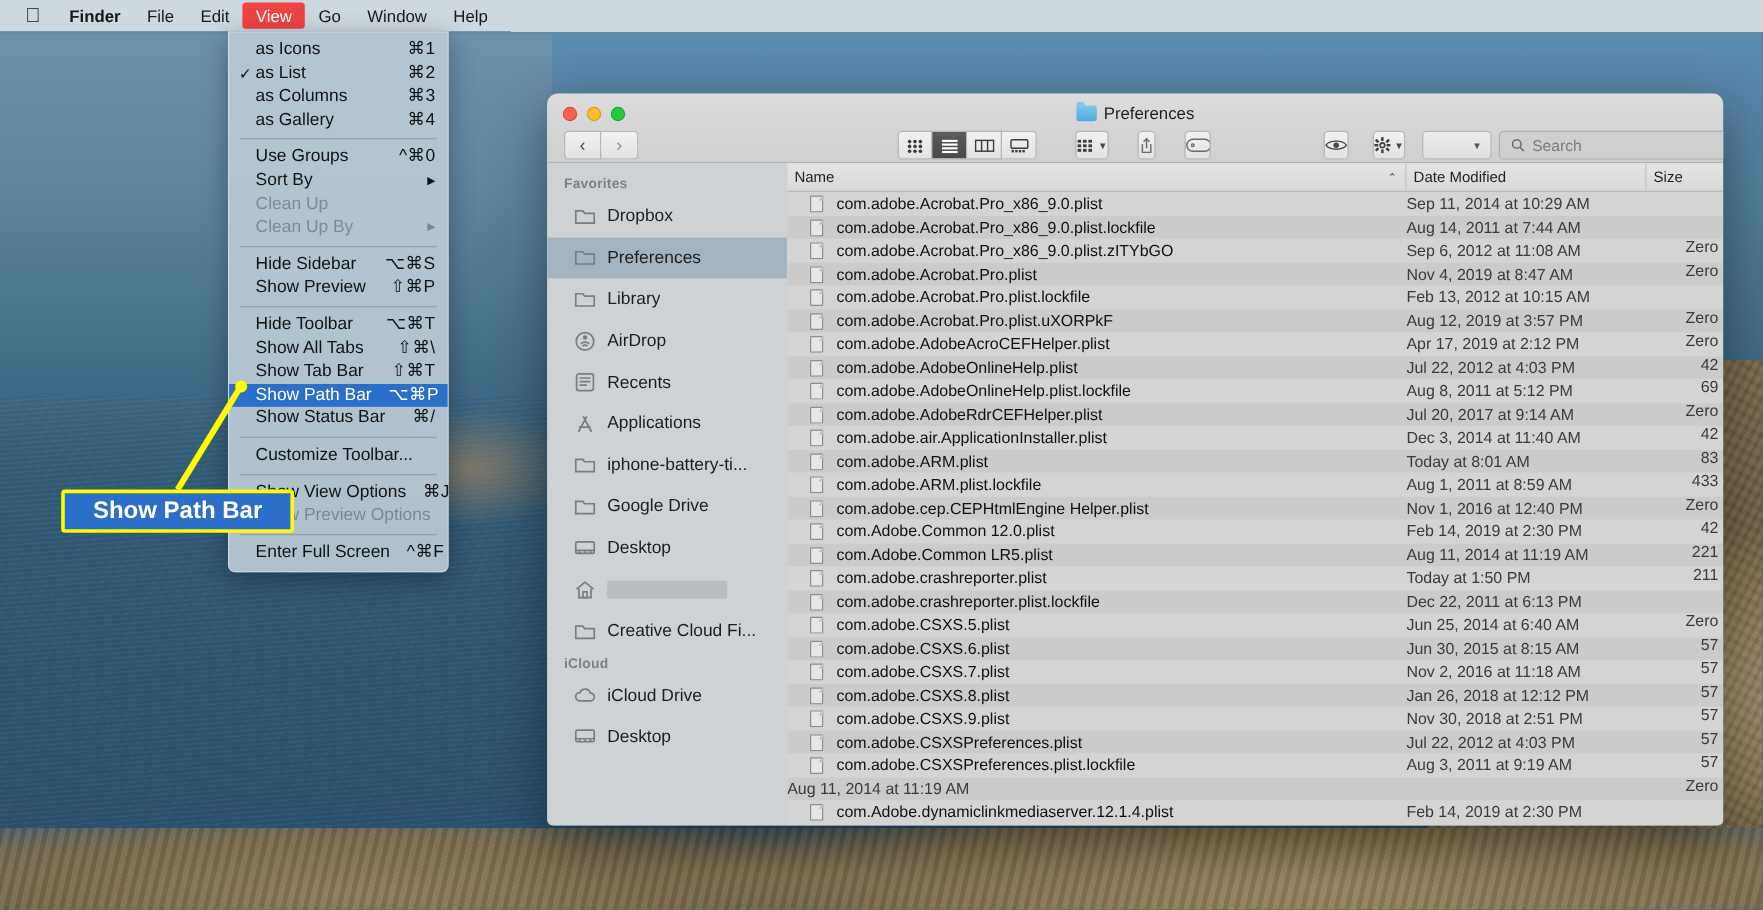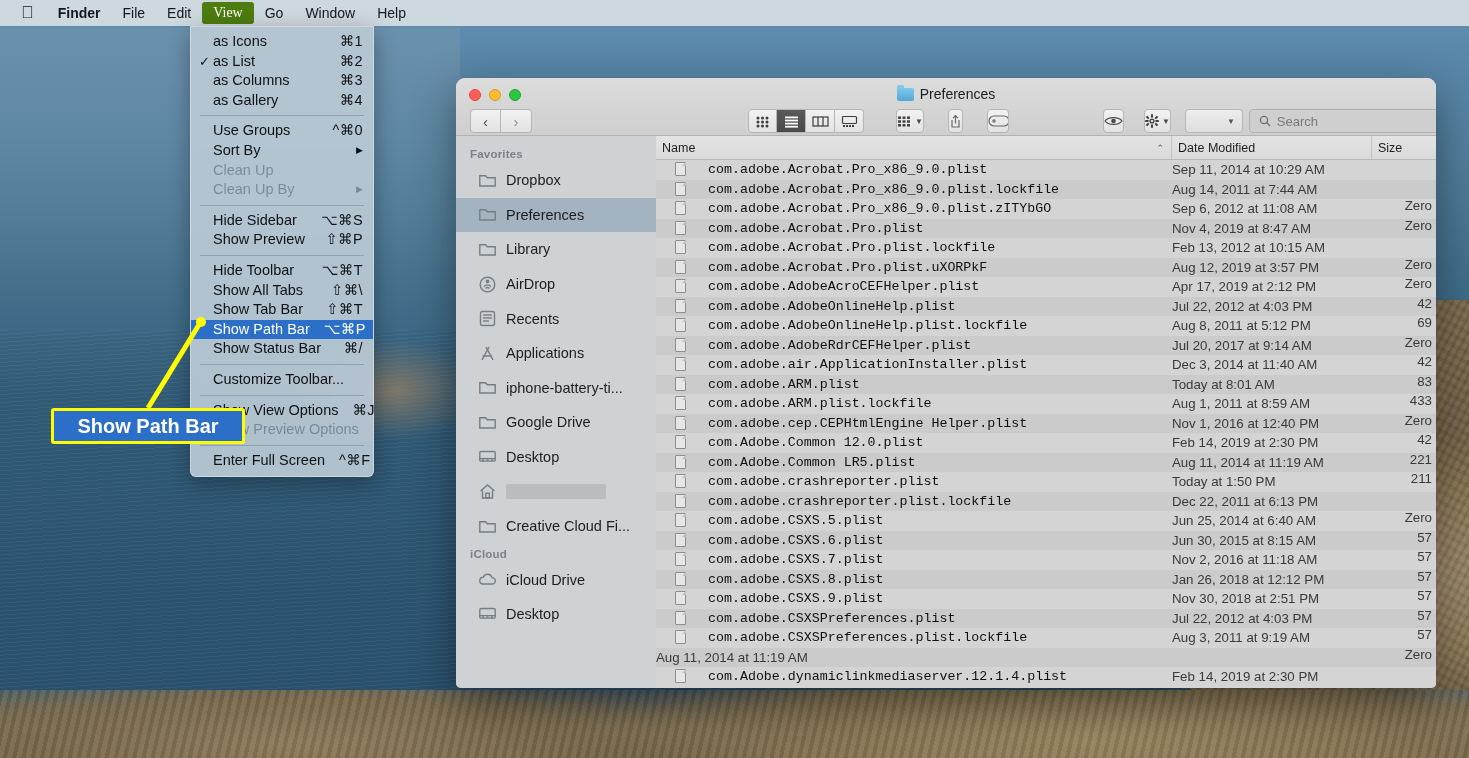--- a/index.html
+++ b/index.html
@@ -78,21 +78,21 @@
     background:rgba(222,226,230,.88);
     backdrop-filter:blur(10px);
     display:flex; align-items:center;
     padding-left:8px;
     font-size:14px; color:#16181b;
     z-index:50;
   }
   #menubar .apple { font-size:17px; padding:0 13px; line-height:1; position:relative; top:-1px; }
   #menubar .mi { padding:3px 11px; border-radius:3px; white-space:nowrap; }
   #menubar .mi.bold { font-weight:bold; }
-  #menubar .mi.active { background:#4d7c0f; color:#fff;font-family:Liberation Serif, serif; }
+  #menubar .mi.active { background:#ef4444; color:#fff; }
 
   
   #viewmenu {
     position:absolute; left:190px; top:26px; width:184px;
     background:rgba(186,201,213,.93);
     backdrop-filter:blur(14px);
     border:.5px solid rgba(255,255,255,.35);
     border-radius:0 0 6px 6px;
     box-shadow:0 6px 22px rgba(0,0,0,.33);
     padding:5px 0 6px;
@@ -241,21 +241,21 @@
   }
   #colhead .ch { display:flex; align-items:center; height:100%; padding-left:6px; }
   #colhead .ch.name { flex:1 1 auto; border-right:1px solid #c3c3c3; justify-content:space-between; padding-right:7px; }
   #colhead .ch.date { width:200px; flex:0 0 200px; border-right:1px solid #c3c3c3; }
   #colhead .ch.size { width:64px; flex:0 0 64px; }
   .sortarrow { font-size:9px; color:#555; }
 
   .row { display:flex; align-items:center; height:19.5px; font-size:13.3px; color:#101010; }
   .row:nth-child(odd) { background:#d4d4d4; }
   .row:nth-child(even) { background:#cbcbcb; }
-  .row .c-name { flex:1 1 auto; display:flex; align-items:flex-start; gap:22px; padding-left:19px; overflow:hidden; white-space:nowrap;font-family:Liberation Mono, monospace; }
+  .row .c-name { flex:1 1 auto; display:flex; align-items:flex-end; gap:11px; padding-left:19px; overflow:hidden; white-space:nowrap; }
   .row .c-date { width:200px; flex:0 0 200px; color:#3a3a3a; }
   .row .c-size { width:64px; flex:0 0 64px; color:#3a3a3a; text-align:right; padding-right:4px; overflow:hidden;margin-top:33px; }
   .doc-ico {
     width:11px; height:14px; flex:0 0 11px;
     border:1px solid #8d8d8d; border-radius:1px;
     background:#e6e6e6; position:relative;
   }
   .doc-ico::after{
     content:""; position:absolute; right:-1px; top:-1px;
     border-width:0 0 4px 4px; border-style:solid;

